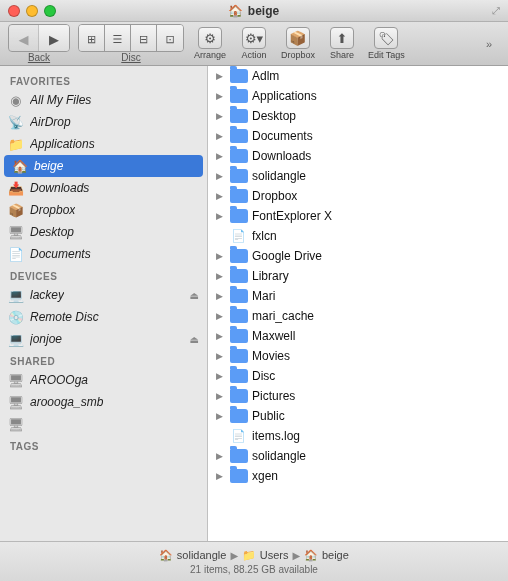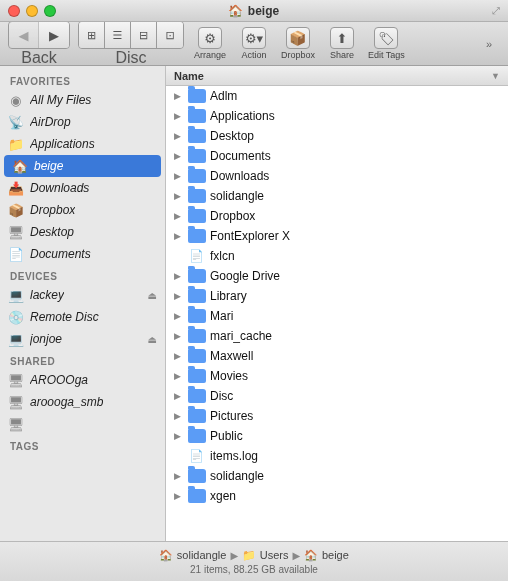--- a/index.html
+++ b/index.html
@@ -81,23 +81,24 @@
       align-items: center;
       justify-content: center;
       font-size: 13px;
       color: #555;
     }
     .tb-nav-btn:first-child {
       border-right: 1px solid #9a9a9a;
     }
     .tb-nav-btn:disabled { opacity: 0.4; }
     .tb-label {
-      font-size: 16px;
+      font-size: 10px;
       color: #555;
       text-align: center;
+      text-decoration: underline;
     }
     .tb-group {
       display: flex;
       flex-direction: column;
       align-items: center;
       gap: 0;
     }
     .tb-view-group {
       display: flex;
       border: 1px solid #9a9a9a;
@@ -153,21 +154,21 @@
     }
 
     
     .main {
       display: flex;
       height: calc(581px - 22px - 44px - 40px);
     }
 
     
     .sidebar {
-      width: 166px;
+      width: 208px;
       background: #e8e8e8;
       border-right: 1px solid #c0c0c0;
       overflow-y: auto;
       height: 100%;
       padding-top: 4px;
     }
     .sidebar::-webkit-scrollbar { width: 6px; }
     .sidebar::-webkit-scrollbar-thumb { background: #b0b0b0; border-radius: 3px; }
 
     .sidebar-section-header {
@@ -447,24 +448,20 @@
         <span class="sidebar-icon" style="color: rgb(136, 136, 136);">🖥</span>
         <span class="sidebar-item-label">aroooga_smb</span>
       </div>
       <div class="sidebar-item">
         <span class="sidebar-icon" style="color: rgb(136, 136, 136);">🖥</span>
       </div>
       <div class="sidebar-section-header">TAGS</div>
     </div>
 
   <div class="filelist">
-    <div class="filelist-header">
-      <span class="filelist-col-name">Name</span>
-      <span class="filelist-col-sort">▼</span>
-    </div>
     <div id="file-rows-container">
         <div class="file-row">
           <span class="file-disclosure">▶</span>
           <span class="file-icon">
             <div class="folder-icon"></div>
           </span>
           <span class="file-name">Adlm</span>
         </div>
         <div class="file-row">
           <span class="file-disclosure">▶</span>

